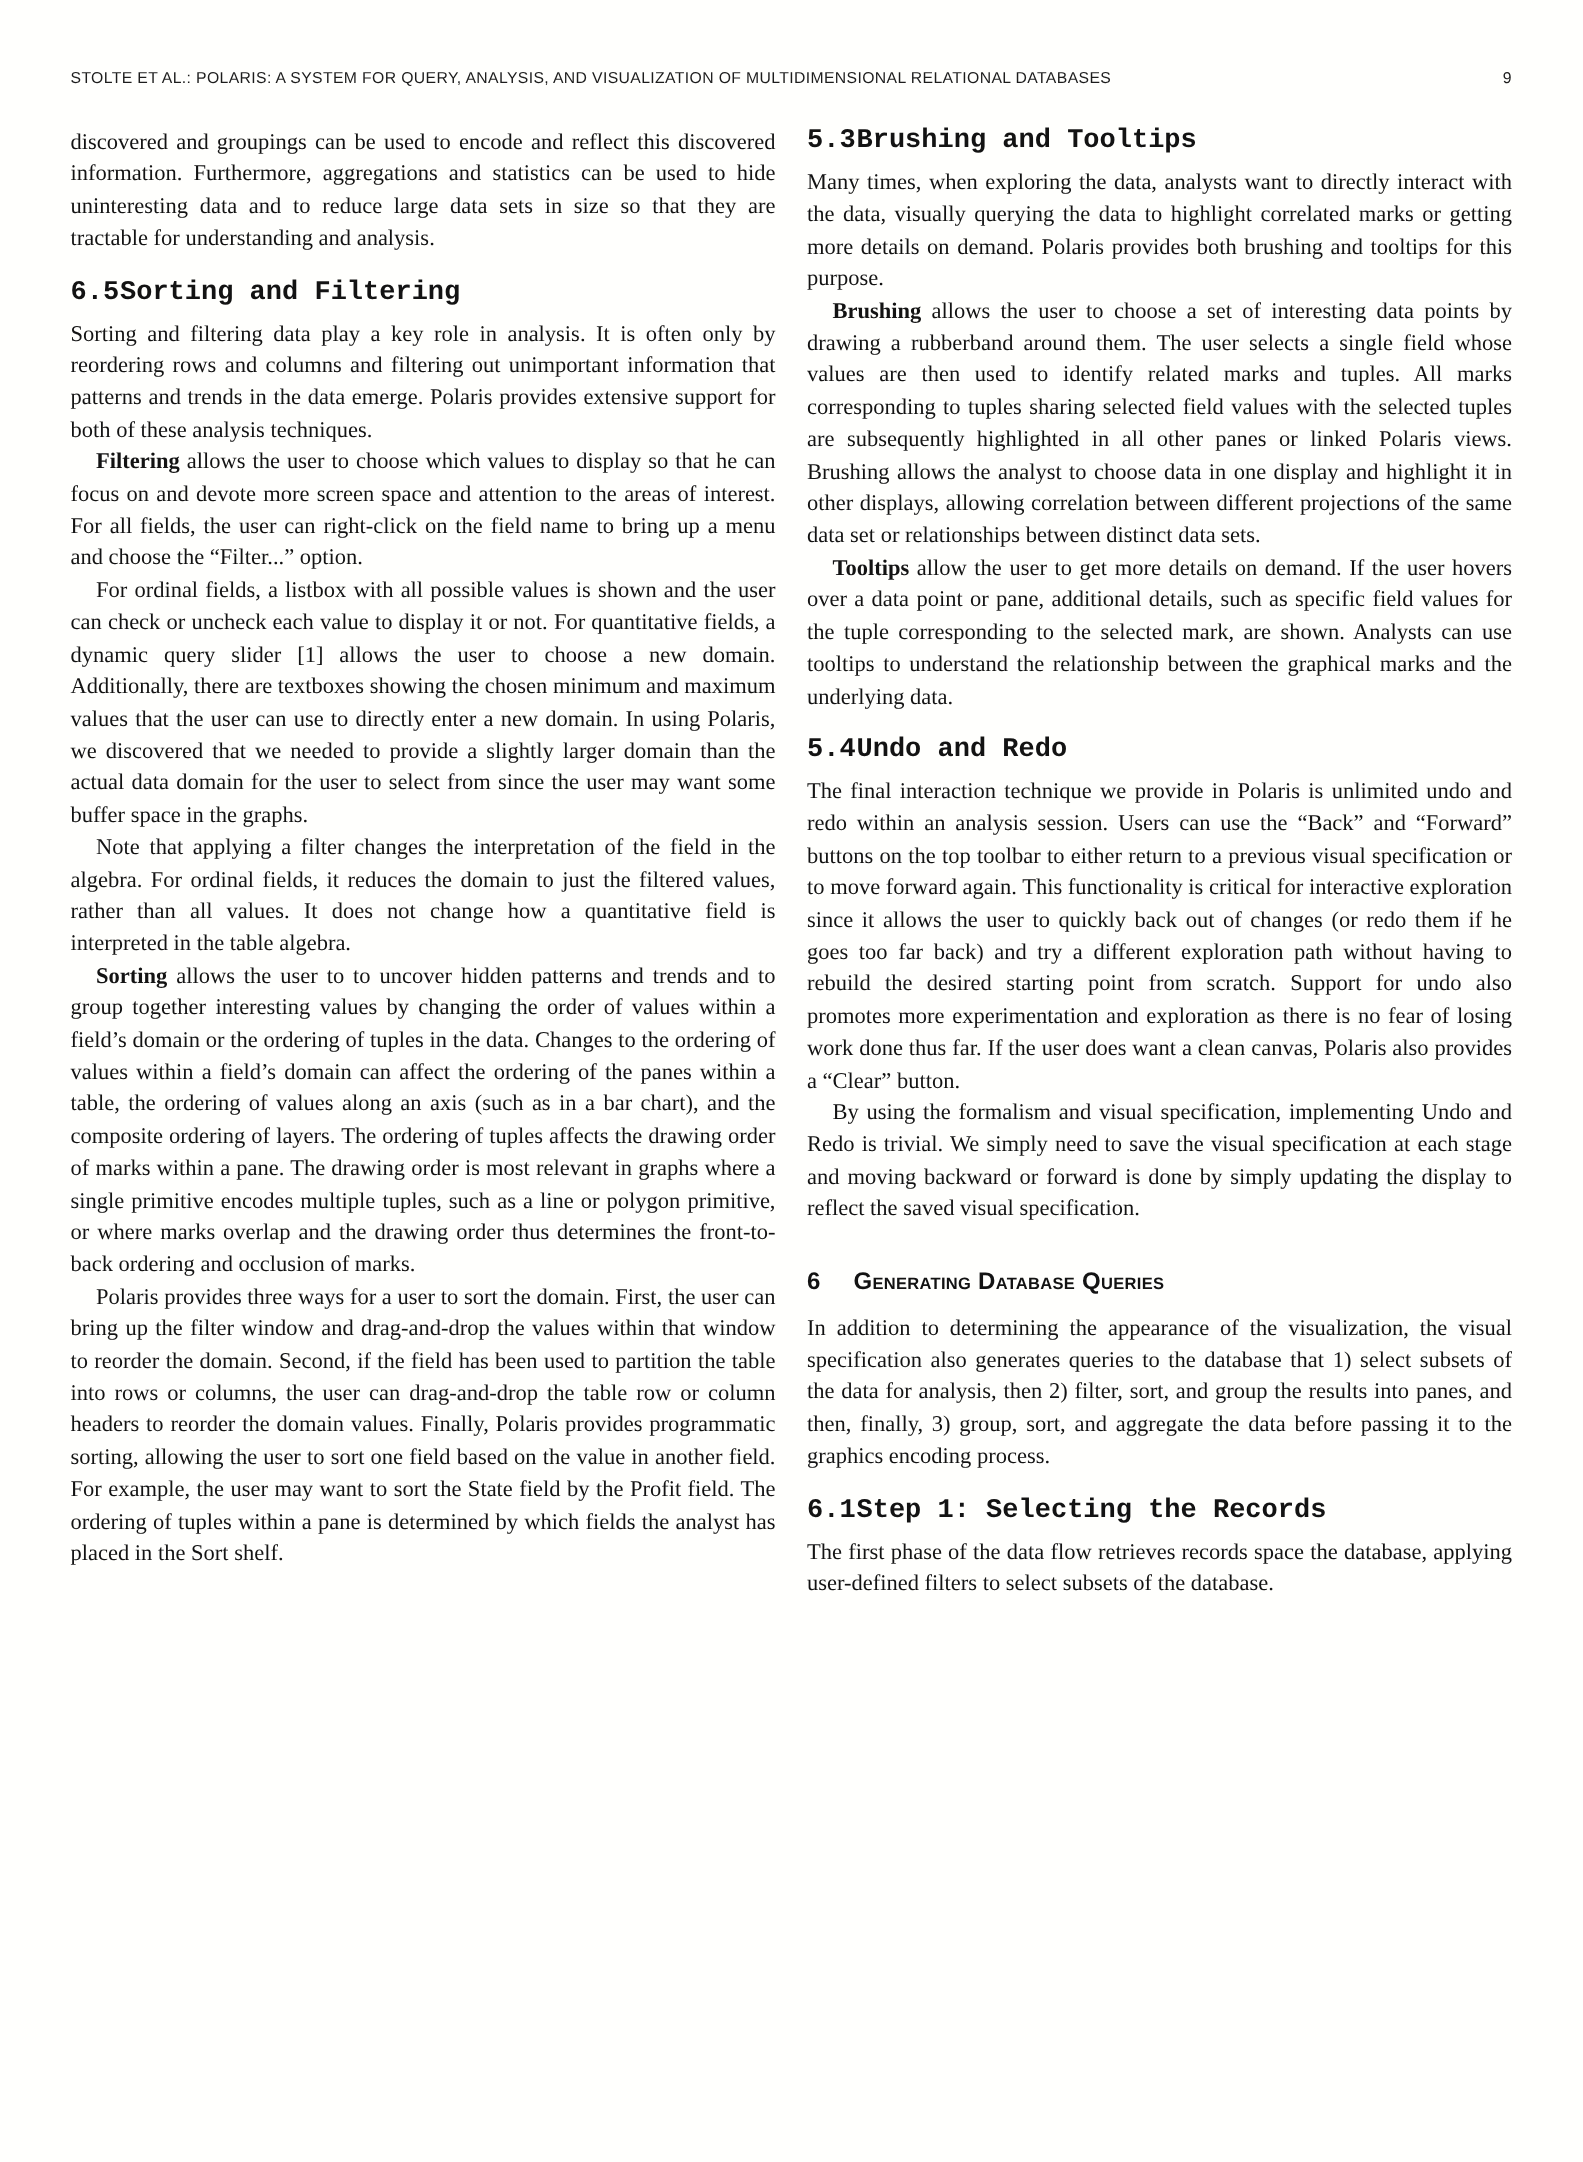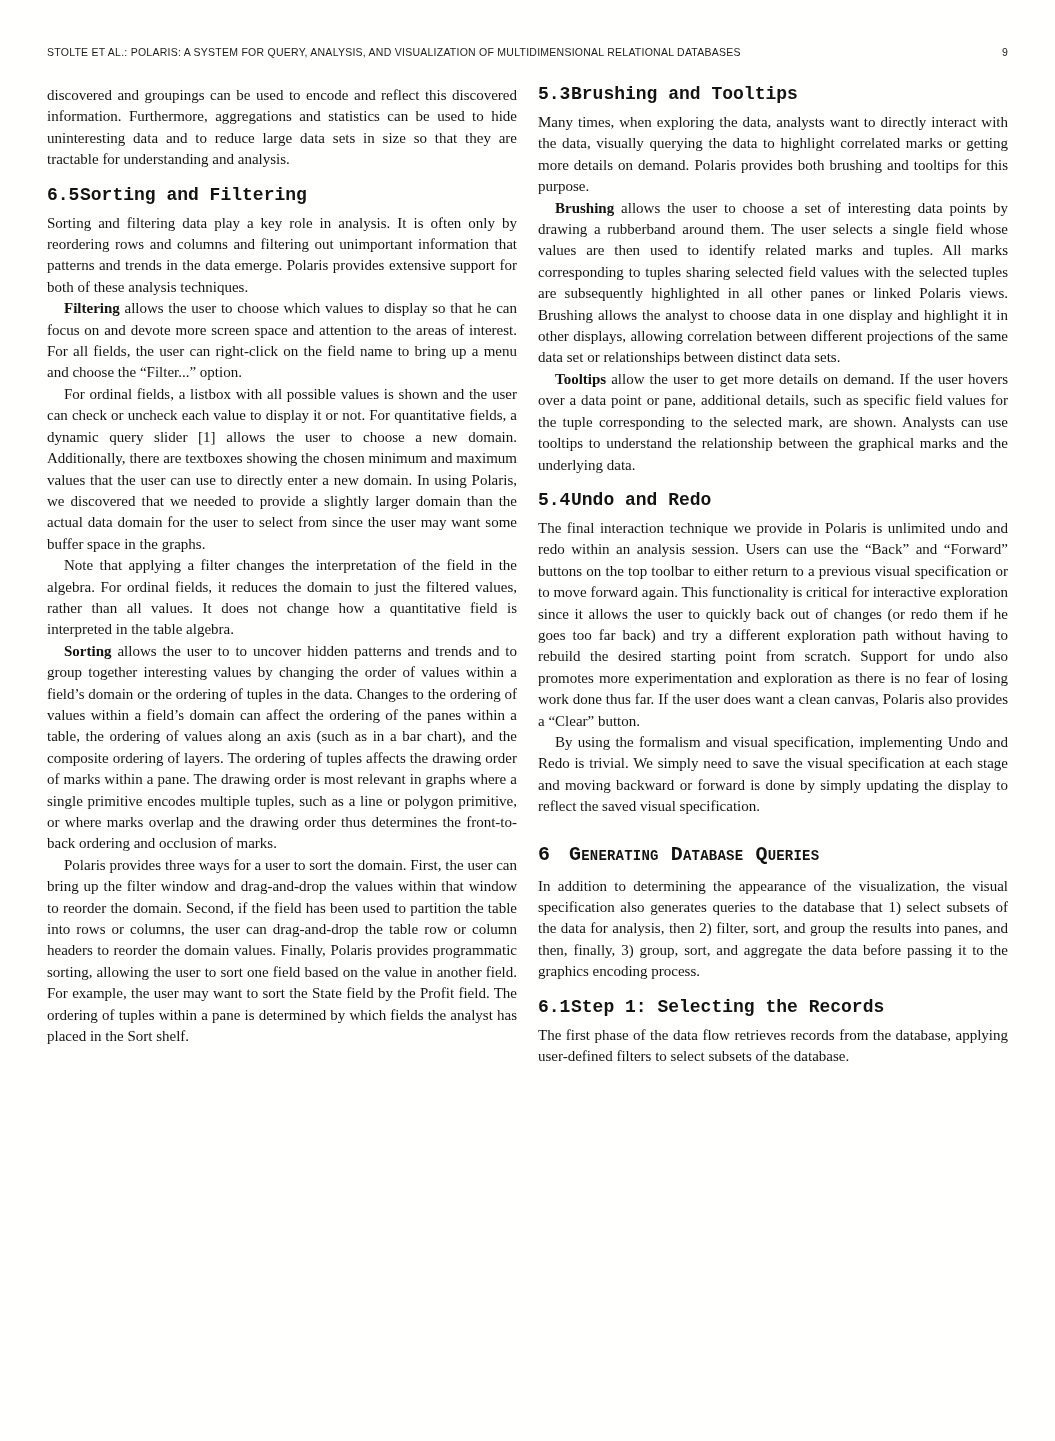--- a/index.html
+++ b/index.html
@@ -41,23 +41,23 @@
   .subheading {
     font-family: Liberation Mono, monospace;
     font-weight: bold;
     font-size: 18px;
     line-height: 19px;
     text-align: left;
     margin: 15px 0 8px 0;
   }
   .subheading .h-num { display: inline-block; min-width: 33px; }
   .section-heading {
-    font-family: Liberation Mono, monospace;
+    font-family: Liberation Sans, sans-serif;
     font-weight: bold;
-    font-size: 20px;
+    font-size: 16px;
     line-height: 22px;
     text-align: left;
     margin: 26px 0 10px 0;
   }
   .section-heading .h-num { display: inline-block; min-width: 31px; }
   .section-heading .h-title { font-variant: small-caps; letter-spacing: 0.2px; }
   .ital { font-style: italic; }
 </style>
 </head>
 <body>
@@ -104,19 +104,19 @@
 
       <p class="para indent">By using the formalism and visual specification, implementing Undo and Redo is trivial. We simply need to save the visual specification at each stage and moving backward or forward is done by simply updating the display to reflect the saved visual specification.</p>
 
       <h1 class="section-heading"><span class="h-num">6</span><span class="h-title">Generating Database Queries</span></h1>
 
       <p class="para">In addition to determining the appearance of the visualization, the visual specification also generates queries to the database that 1) select subsets of the data for analysis, then 2) filter, sort, and group the results into panes, and then, finally, 3) group, sort, and aggregate the data before passing it to the graphics encoding process.</p>
 
 
       <h2 class="subheading"><span class="h-num">6.1</span><span>Step 1: Selecting the Records</span></h2>
 
-      <p class="para">The first phase of the data flow retrieves records from the database, applying user-defined filters to select subsets of the database.</p>
+      <p class="para">The first phase of the data flow retrieves records space the database, applying user-defined filters to select subsets of the database.</p>
 
     </section>
 
   </div>
 
 </div>
 
 </body></html>

